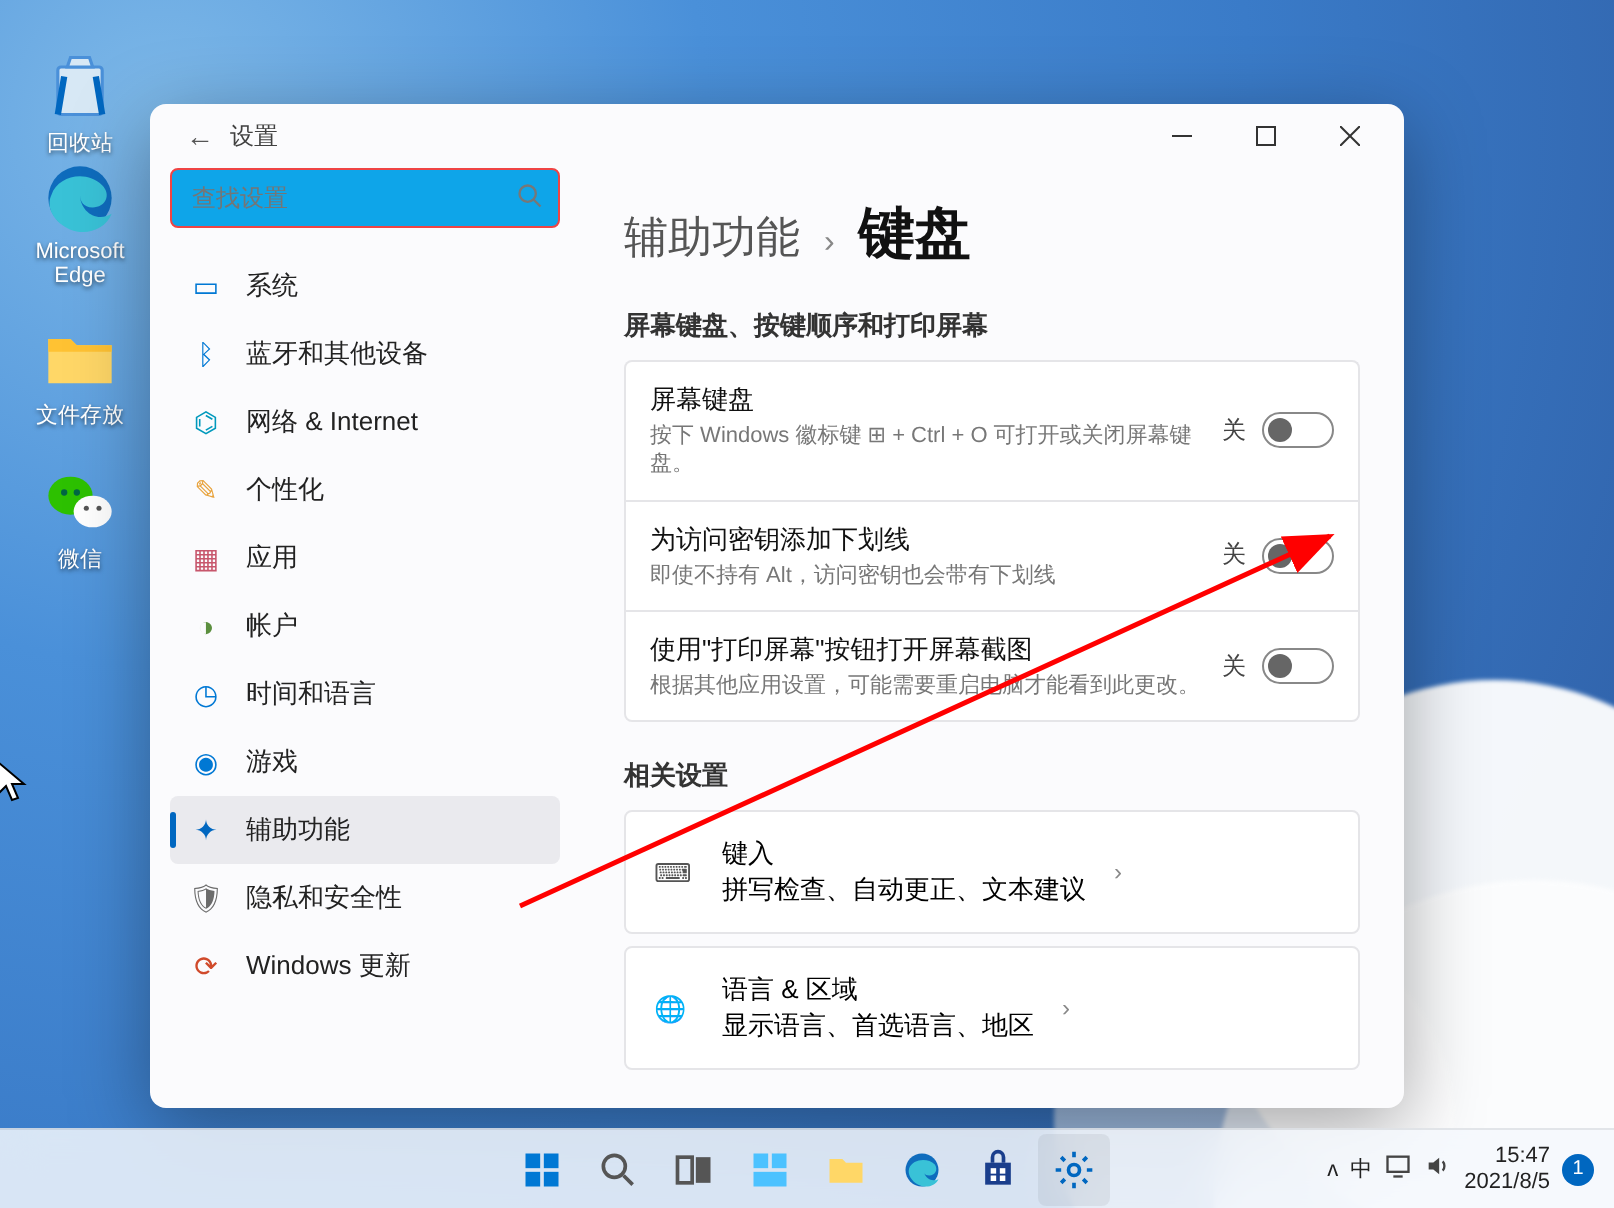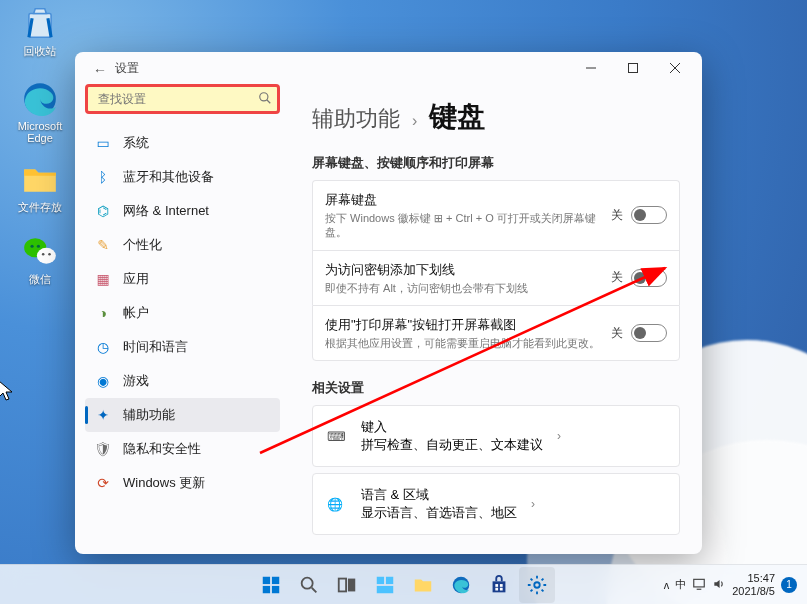--- a/index.html
+++ b/index.html
@@ -16,38 +16,38 @@
   .taskbar { position: absolute; bottom: 0; left: 0; right: 0; height: 40px;
     background: rgba(245,248,253,0.85); backdrop-filter: blur(10px);
     display: flex; align-items: center; border-top: 1px solid rgba(0,0,0,0.08); }
   .tb-center { position: absolute; left: 50%; transform: translateX(-50%); display: flex; gap: 2px; }
   .tb-icon { width: 36px; height: 36px; display: flex; align-items: center; justify-content: center; border-radius: 4px;}
   .tb-icon svg { width: 22px; height: 22px; }
   .tb-right { margin-left: auto; display: flex; align-items: center; gap: 6px; padding-right: 10px; font-size: 11px; color: #222;}
   .tb-time { text-align: right; line-height: 1.1; font-size: 11px;}
   .desktop-icon { position: absolute; width: 60px; text-align: center; color: #fff; font-size: 11px; text-shadow: 0 1px 2px rgba(0,0,0,0.6);}
   .desktop-icon .icn { width: 38px; height: 38px; margin: 0 auto 2px; display: flex; align-items: center; justify-content: center;}
-  .d1 { top: 4px; left: 10px; font-family: Liberation Mono, monospace;} .d2 { top: 80px; left: 10px;} .d3 { top: 160px; left: 10px;}
+  .d1 { top: 24px; left: 10px; font-family: Liberation Mono, monospace;} .d2 { top: 80px; left: 10px;} .d3 { top: 160px; left: 10px;}
   .d4 { top: 232px; left: 10px;}
 
   .window { position: absolute; top: 52px; left: 75px; width: 627px; height: 502px;
     background: #fbfbfd; border-radius: 8px; box-shadow: 0 10px 40px rgba(0,0,0,0.35);
     display: flex; flex-direction: column; overflow: hidden;}
   .titlebar { height: 32px; display: flex; align-items: center; padding: 0 6px 0 10px;}
   .titlebar .back { width: 30px; display:flex; justify-content:center; color:#555; font-size:14px;}
   .titlebar .title { font-size: 12px; color: #404040; }
   .winbtns { margin-left: auto; display: flex; }
   .winbtn { width: 42px; height: 28px; display: flex; align-items: center; justify-content: center; color: #444;}
   .content { display: flex; flex: 1; overflow: hidden;}
   .sidebar { width: 215px; padding: 0 10px 10px 10px; overflow-y:auto;}
   .profile { display: flex; align-items: center; gap: 8px; padding: 6px 4px 12px 4px;}
   .avatar { width: 52px; height: 52px; border-radius: 50%; background: #e4e4e8; display:flex; align-items:center; justify-content:center; color:#888;}
   .handwrite { width: 120px; height: 54px; background: linear-gradient(135deg,#c8c2b8,#d8d2c8); display:flex; align-items:center; justify-content:center; font-family: cursive; color:#4a4a4a; font-size:20px; letter-spacing:1px; border:1px solid #b8b2a8;}
   .search { position: relative; margin-bottom: 12px;}
-  .search input { width: 100%; height: 30px; border: 3px solid #ef4444; border-radius: 4px; padding: 0 30px 0 10px; font-size: 12px; background:#fef9c3;}
+  .search input { width: 100%; height: 30px; border: 1px solid #ef4444; border-radius: 4px; padding: 0 30px 0 10px; font-size: 12px; background:#0ea5e9;}
   .search .sicon { position: absolute; right: 8px; top: 7px; color: #777;}
   .nav { list-style: none; }
   .nav li { display: flex; align-items: center; gap: 12px; height: 34px; padding: 0 10px; border-radius: 4px; font-size: 13px; color: #222; position: relative;}
   .nav li.active { background: #eaeaee;}
   .nav li.active::before { content:""; position:absolute; left:0; top:8px; bottom:8px; width:3px; background:#0067c0; border-radius:2px;}
   .nav .nicon { width: 16px; height: 16px; display:flex; align-items:center; justify-content:center; font-size:14px;}
   .main { flex: 1; padding: 14px 22px 10px 22px; overflow-y: auto;}
   .crumb { display: flex; align-items: baseline; gap: 12px; margin-bottom: 18px;}
   .crumb .c1 { font-size: 22px; color: #555; font-weight: 400;}
   .crumb .sep { font-size: 16px; color: #888;}

